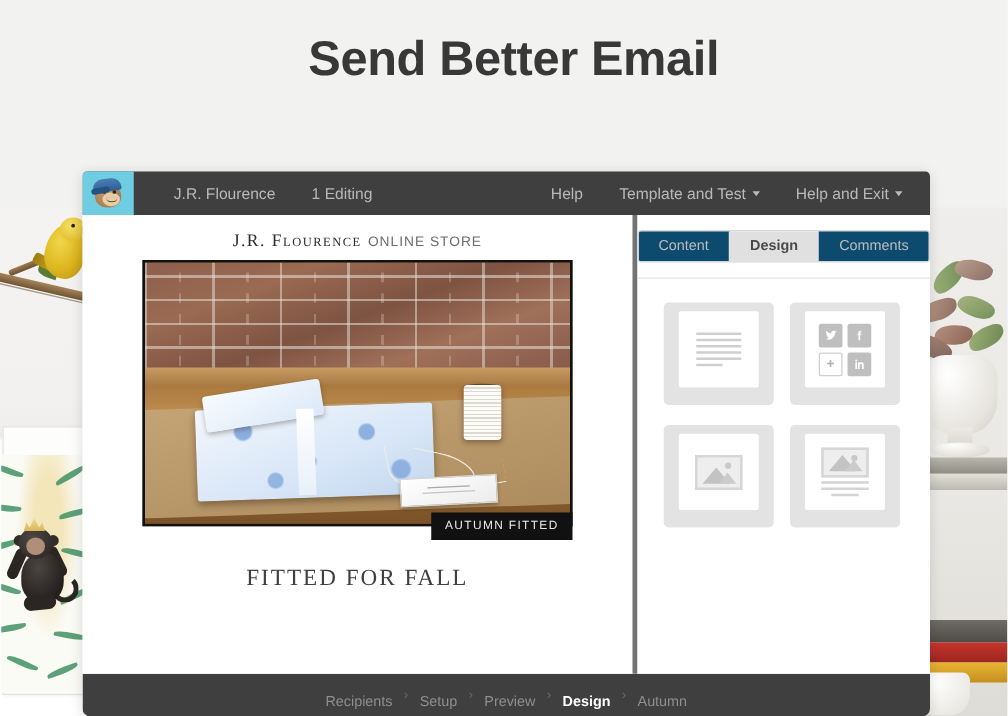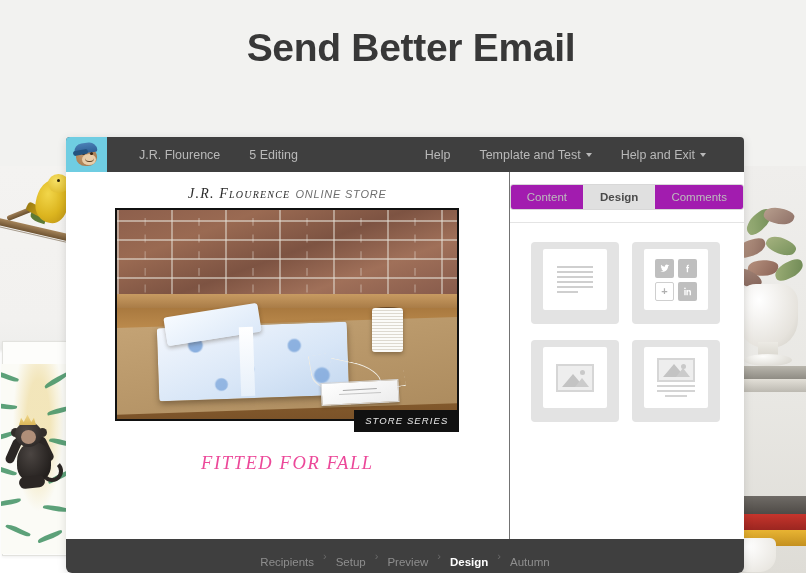--- a/index.html
+++ b/index.html
@@ -195,33 +195,32 @@
     background: linear-gradient(180deg,#4a7fb5,#2e5f96);
     border-radius: 11px 11px 3px 3px; transform: rotate(-7deg);
   }
   .fred-brim {
     position: absolute; left: 0px; top: 8px; width: 15px; height: 5px;
     background: #24537f; border-radius: 8px; transform: rotate(-10deg);
   }
   .topbar-left { display: flex; align-items: center; padding-left: 18px; gap: 0; }
   .tb-item { padding: 0 14px; color: #b9b9b9; white-space: nowrap; }
   .tb-sep { width: 1px; background: #585858; margin: 9px 0; }
-  .topbar-right { margin-left: auto; display: flex; align-items: center; padding-right: 24px; }
+  .topbar-right { margin-left: auto; display: flex; align-items: center; padding-right: 8px; }
   .caret {
     display: inline-block; margin-left: 5px;
     border-left: 3.5px solid transparent; border-right: 3.5px solid transparent;
     border-top: 4px solid #b9b9b9; vertical-align: middle;
   }
 
   
   .app-body { display: flex; height: 367px; }
   .preview {
     width: 494px; background: #fff; position: relative; overflow: hidden;
-    border-right: 1px solid #737373;
-    font-style: italic;
+    border-right: 4px solid #737373;
   }
   .sidebar { flex: 1; background: #fff; position: relative; }
 
   
   .email-head {
     text-align: center; padding-top: 14px; height: 30px;
     font-size: 12px; color: #2c2c2c;
   }
   .brandname {
     font-family: "Liberation Serif", serif;
@@ -320,36 +319,36 @@
   .badge {
     position: absolute; right: 0; bottom: -11px;
     background: #111; color: #e9e9e9;
     font-size: 9.5px; letter-spacing: 1.1px;
     padding: 5px 11px 6px;
   }
 
   .headline {
     text-align: center; margin-top: 32px;
     font-family: "Liberation Serif", serif;
-    font-size: 18.5px; letter-spacing: 1.6px; color: #ec4899;
+    font-size: 18.5px; letter-spacing: 1.6px; color: #404040;
   }
   .bodytext {
     margin: 18px auto 0; width: 268px; text-align: center;
     font-size: 12.6px; line-height: 19px; color: #2b2b2b;
   }
 
   
   .tabbar { padding: 12px 0 0; display: flex; justify-content: center; }
   .tabs {
     display: flex; border: 1px solid #d8d8d8; border-radius: 3px; overflow: hidden;
     background: #fff;
   }
   .tab {
     font-size: 11.5px; padding: 6px 16px; color: #bcbcbc;
-    border-right: 1px solid #e2e2e2; background: #a21caf; white-space: nowrap;
+    border-right: 1px solid #e2e2e2; background: #0c4a6e; white-space: nowrap;
   }
   .tab:last-child { border-right: none; }
   .tab.active { background: #e0e0e0; color: #4a4a4a; font-weight: bold; }
 
   .tab-underline { height: 1px; background: #e4e4e4; margin-top: 12px; }
 
   .blocks {
     display: grid; grid-template-columns: 1fr 1fr;
     gap: 16px 13px; padding: 19px 24px 0 21px;
   }
@@ -490,21 +489,21 @@
           <div class="fred-eye" style="left:17px"></div>
           <div class="fred-smile"></div>
           <div class="fred-cap"></div>
           <div class="fred-brim"></div>
         </div>
       </div>
 
       <div class="topbar-left">
         <span class="tb-item">J.R. Flourence</span>
         <span class="tb-sep"></span>
-        <span class="tb-item">5 Editing</span>
+        <span class="tb-item">1 Editing</span>
       </div>
 
       <div class="topbar-right">
         <span class="tb-item">Help</span>
         <span class="tb-sep"></span>
         <span class="tb-item"><span>Template and Test</span><i class="caret"></i></span>
         <span class="tb-sep"></span>
         <span class="tb-item"><span>Help and Exit</span><i class="caret"></i></span>
       </div>
     </div>
@@ -530,21 +529,21 @@
             <div class="shirt-placket"></div>
             <div class="spool-top"></div>
             <div class="spool"></div>
             <div class="twine"></div>
             <div class="twine2"></div>
             <div class="card">
               <div class="card-l1"></div>
               <div class="card-l2"></div>
             </div>
           </div>
-          <div class="badge">STORE SERIES</div>
+          <div class="badge">AUTUMN FITTED</div>
         </div>
 
         <div class="headline">FITTED FOR FALL</div>
       </div>
 
       <div class="sidebar">
 
         <div class="tabbar">
           <div class="tabs">
             <div class="tab">Content</div>

